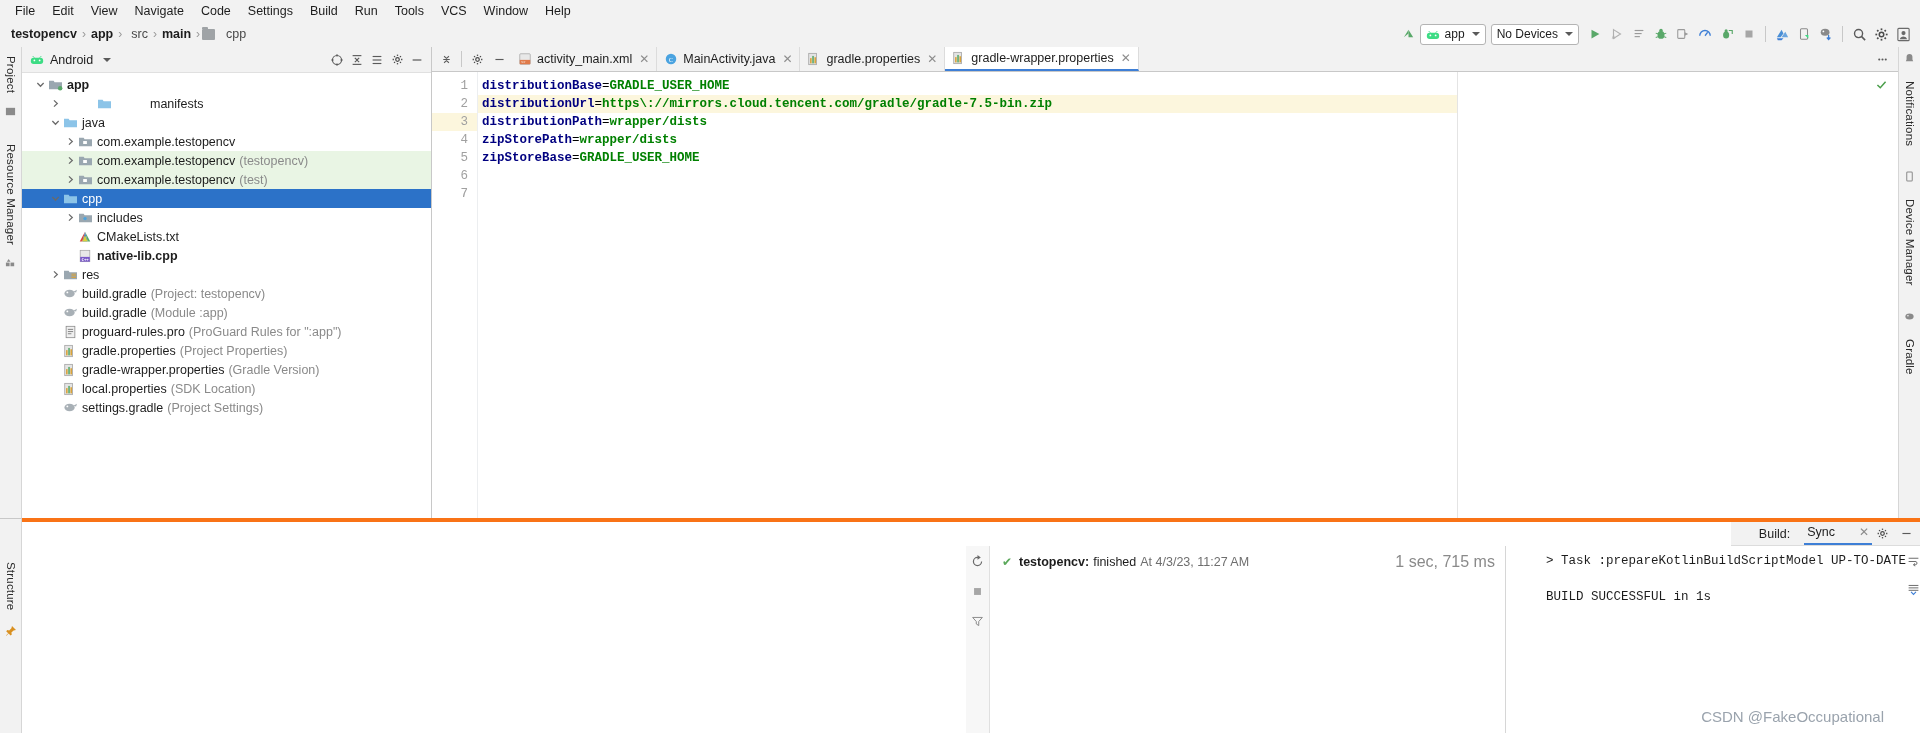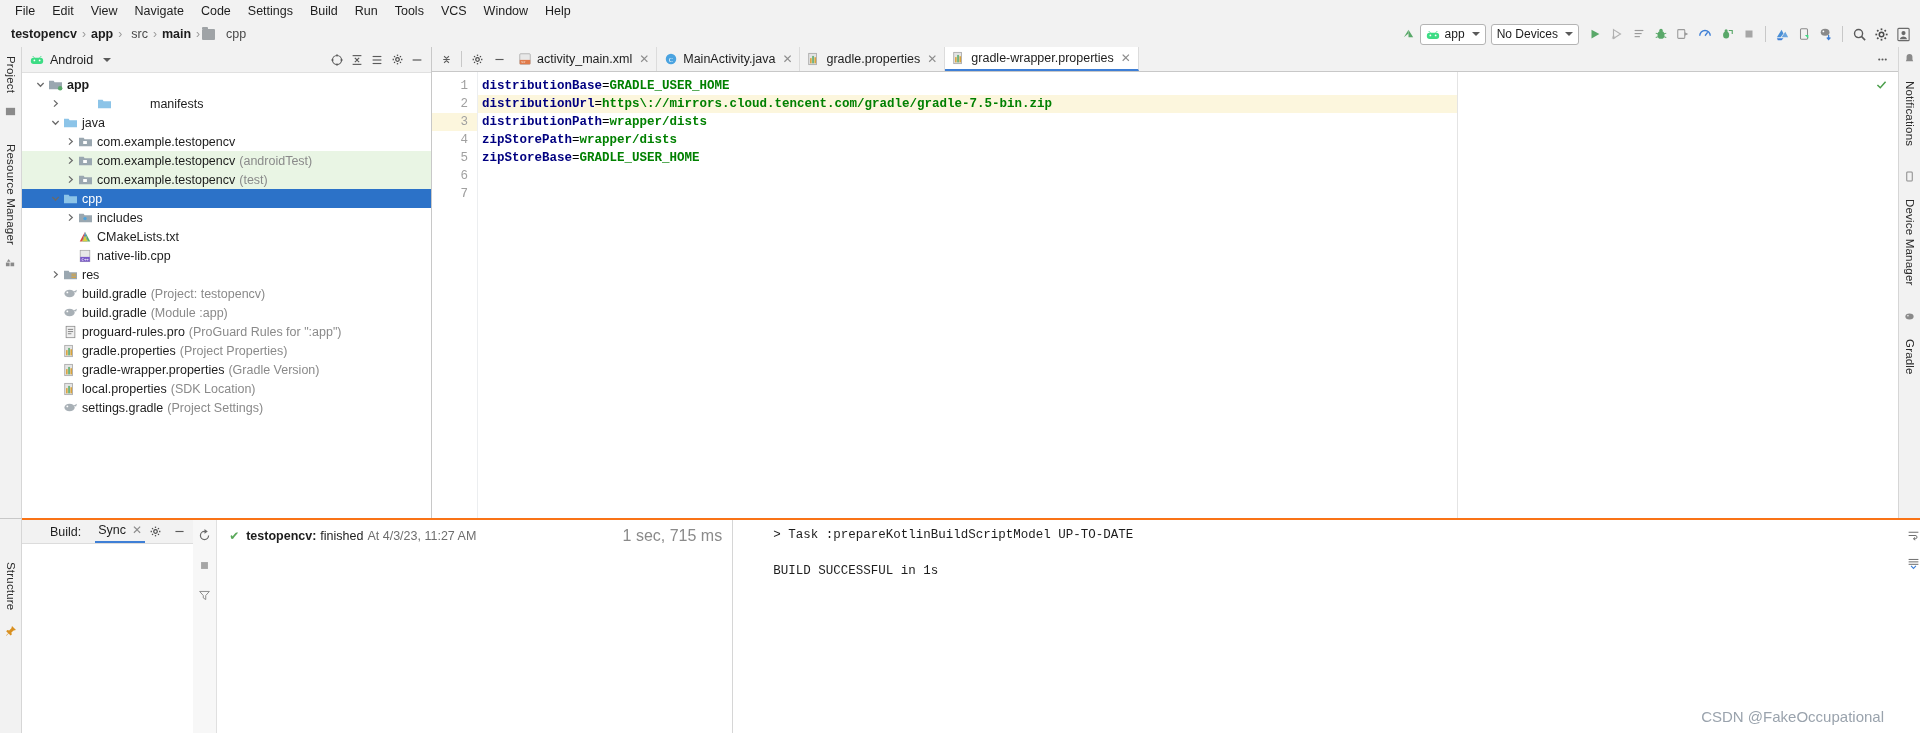--- a/index.html
+++ b/index.html
@@ -90,24 +90,24 @@
   .k { color: #000080; font-weight: bold; margin-top: 36px; }
   .v { color: #008000; font-weight: bold; }
   .eq { color: #000000; }
   .cm { color: #8c8c8c; font-style: italic; }
 
   .editor-right-margin { width: 1px; background: #e4e4e4; flex: none; }
   .minimap { width: 440px; flex: none; background: #fff; position: relative; }
   .insp-ok { position: absolute; top: 6px; right: 10px; color: #4a9e4a; font-size: 13px; }
 
   
-  .buildpanel { height: 215px; background: #fff; display: flex; flex-direction: row; flex: none; border-top: 2px solid #f97316; }
+  .buildpanel { height: 215px; background: #fff; display: flex; flex-direction: column; flex: none; border-top: 4px solid #f97316; align-items: flex-end; }
   .build-head { height: 24px; background: #f2f2f2; display: flex; align-items: center; padding-left: 28px; border-bottom: 1px solid #dcdcdc; flex: none; }
   .build-lbl { font-size: 12.5px; margin-right: 14px; }
-  .build-tab { font-size: 12.5px; display: flex; align-items: center; gap: 6px; padding: 0 3px 2px; border-bottom: 2px solid #3e7fd6; height: 23px; align-self: flex-end; }
+  .build-tab { font-size: 12.5px; display: flex; align-items: center; gap: 24px; padding: 0 3px 2px; border-bottom: 2px solid #3e7fd6; height: 23px; align-self: flex-end; }
   .build-tab .x { color: #8c8c8c; font-size: 12px; }
   .bh-spacer { flex: 1 1 auto; }
   .bh-btn { width: 20px; height: 20px; display:flex; align-items:center; justify-content:center; border-radius:3px; margin-right: 4px; }
 
   .build-body { flex: 1 1 auto; display: flex; min-height: 0; }
   .build-tools { width: 24px; background: #f7f7f7; border-right: 1px solid #e0e0e0; flex:none;
                  display:flex; flex-direction:column; align-items:center; padding-top: 6px; gap: 12px; }
   .bt-btn { width: 18px; height: 18px; display:flex; align-items:center; justify-content:center; }
   .build-tree { width: 516px; flex: none; border-right: 1px solid #d6d6d6; padding-top: 6px; background: #fff; }
   .btree-row { display: flex; align-items: center; font-size: 12.5px; padding-left: 12px; height: 20px; }
@@ -430,21 +430,21 @@
                 <path d="M3.3 1.5 L7 5 L3.3 8.5" fill="none" stroke="currentColor" stroke-width="1.4"></path>
               </svg>
             </span>
             <span class="ico">
               <svg width="15" height="13" viewBox="0 0 16 14">
                 <path d="M1 3 L6 3 L7 4.5 L15 4.5 L15 12 L1 12 Z" fill="#9aa7b0"></path>
                 <rect x="5.5" y="6.5" width="4" height="3.2" fill="#fff"></rect>
               </svg>
             </span>
             <span class="lbl">com.example.testopencv</span>
-            <span class="dim">(androidTest)</span>
+            <span class="dim">(testopencv)</span>
           </div>
           <div class="row green" style="padding-left: 42px;">
             <span class="arrow">
               <svg width="9" height="9" viewBox="0 0 10 10">
                 <path d="M3.3 1.5 L7 5 L3.3 8.5" fill="none" stroke="currentColor" stroke-width="1.4"></path>
               </svg>
             </span>
             <span class="ico">
               <svg width="15" height="13" viewBox="0 0 16 14">
                 <path d="M1 3 L6 3 L7 4.5 L15 4.5 L15 12 L1 12 Z" fill="#9aa7b0"></path>
@@ -487,21 +487,21 @@
               <svg width="14" height="14" viewBox="0 0 16 16">
                 <path d="M8 2 L14 13 L2 13 Z" fill="none"></path>
                 <path d="M8 2 L11 13 L5 13 Z" fill="#3e7fd6"></path>
                 <path d="M8 2 L5 13 L2 13 Z" fill="#d84a3a"></path>
                 <path d="M11 13 L14 13 L8 2 Z" fill="#59a869"></path>
                 <path d="M5 13 L11 13 L8 6 Z" fill="#d8d23a"></path>
               </svg>
             </span>
             <span class="lbl">CMakeLists.txt</span>
           </div>
-          <div class="row" style="padding-left: 42px;">
+          <div class="row" style="padding-left: 42px; font-weight: bold;">
             <span class="arrow"></span>
             <span class="ico">
               <svg width="14" height="14" viewBox="0 0 16 16">
                 <rect x="2.5" y="1.5" width="11" height="13" fill="#e8e8e8" stroke="#a0a0a0" stroke-width=".8"></rect>
                 <rect x="2.5" y="9" width="11" height="5.5" fill="#7a5ac8"></rect>
                 <text x="4" y="13.4" font-size="4.6" fill="#fff" font-family="monospace">C++</text>
               </svg>
             </span>
             <span class="lbl">native-lib.cpp</span>
           </div>

